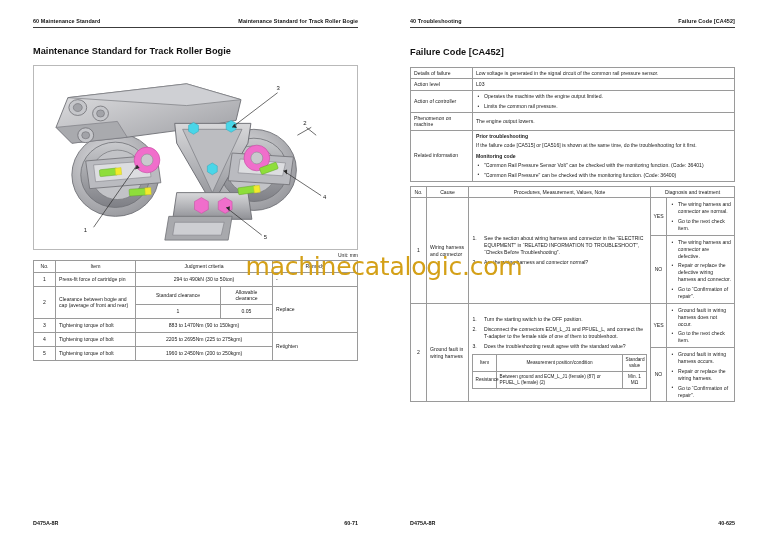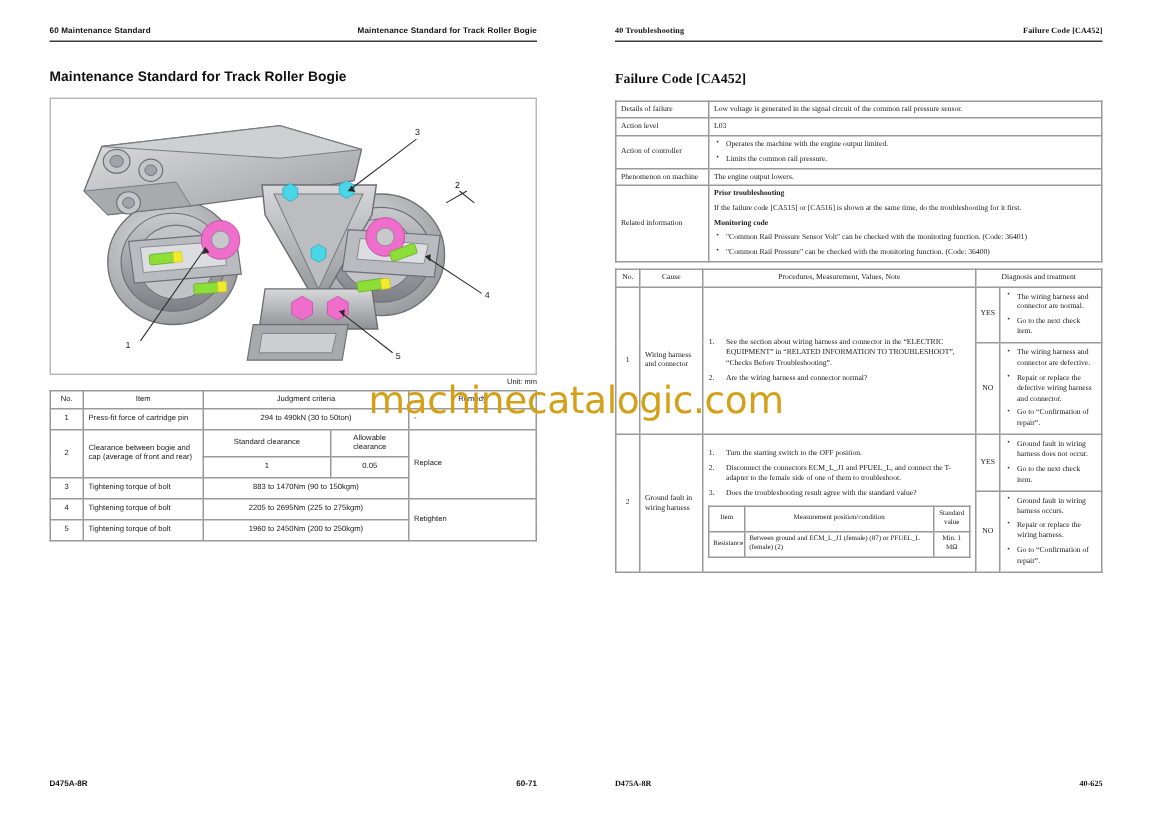--- a/index.html
+++ b/index.html
@@ -19,21 +19,21 @@
     position: absolute;
     inset: 0;
     display: flex;
   }
   .page {
     position: relative;
     height: 543px;
     box-sizing: border-box;
   }
   .page-left  { width: 384px; padding: 18px 26px 0 33px; }
-  .page-right { width: 384px; padding: 18px 33px 0 26px; font-family: Liberation Serif, serif; }
+  .page-right { width: 384px; padding: 18px 33px 0 26px; }
 
   
   .runhead {
     display: flex;
     justify-content: space-between;
     align-items: baseline;
     font-size: 5.4px;
     font-weight: bold;
     letter-spacing: .02em;
     padding-bottom: 2.5px;

